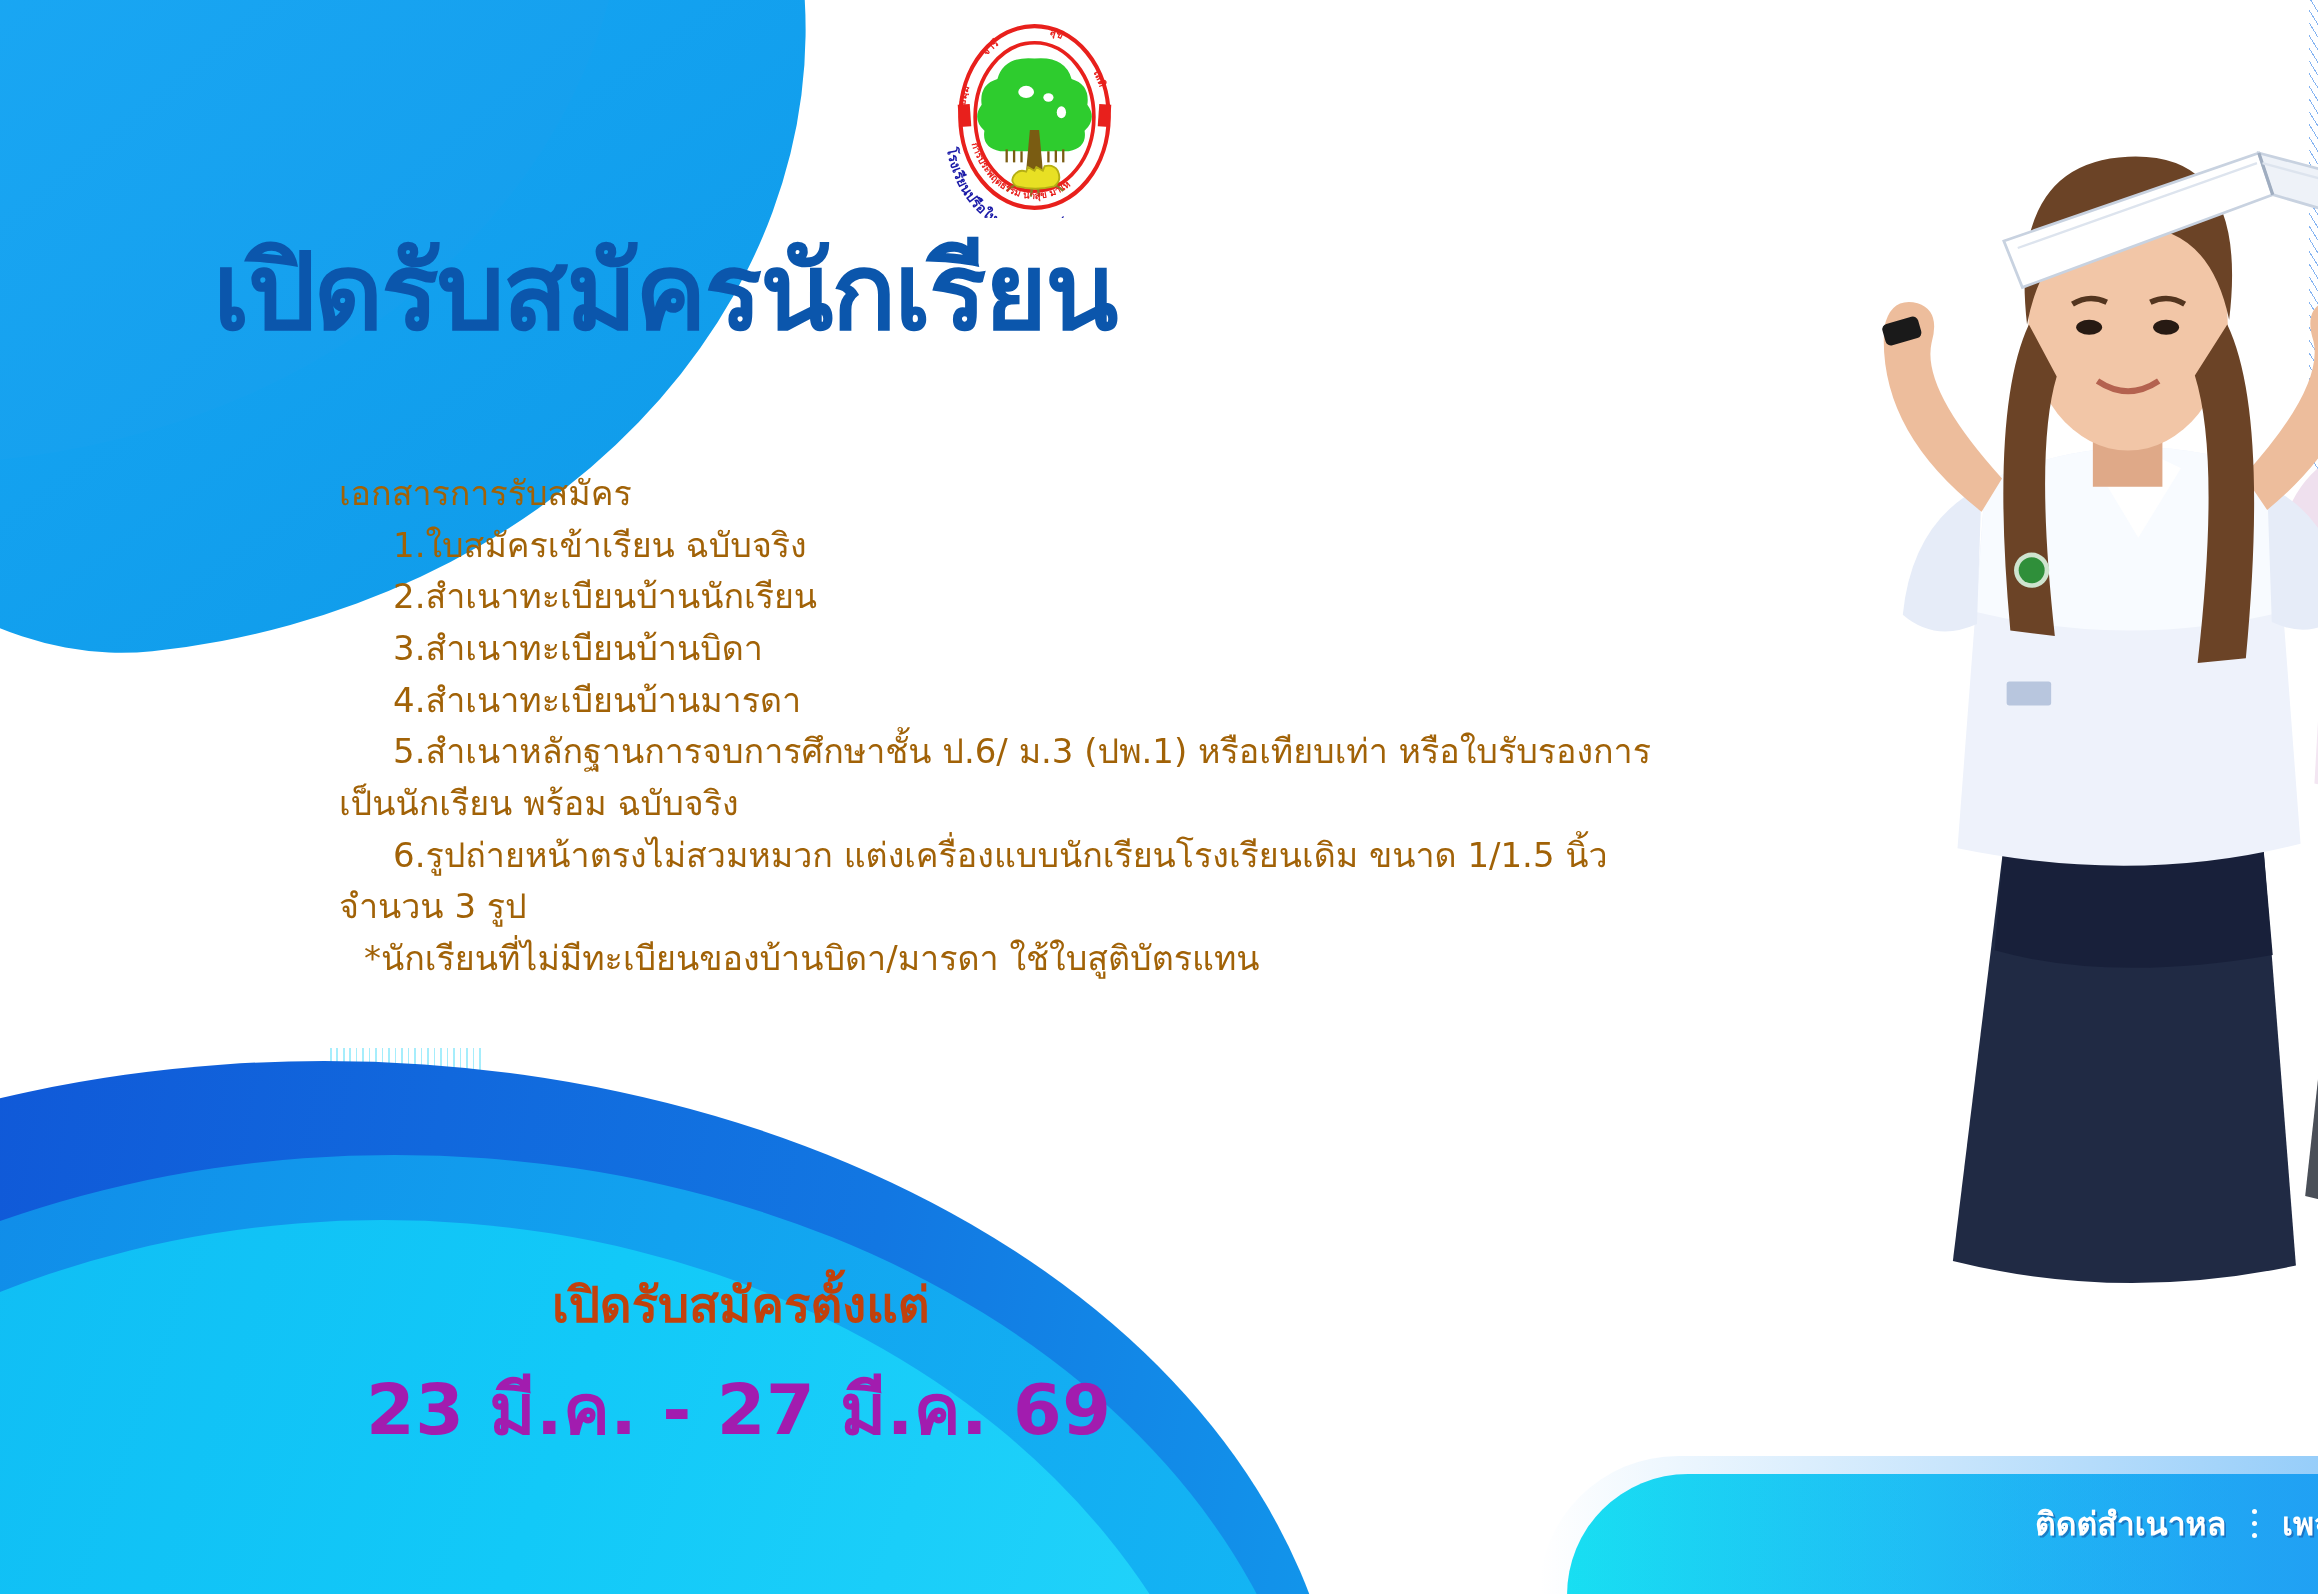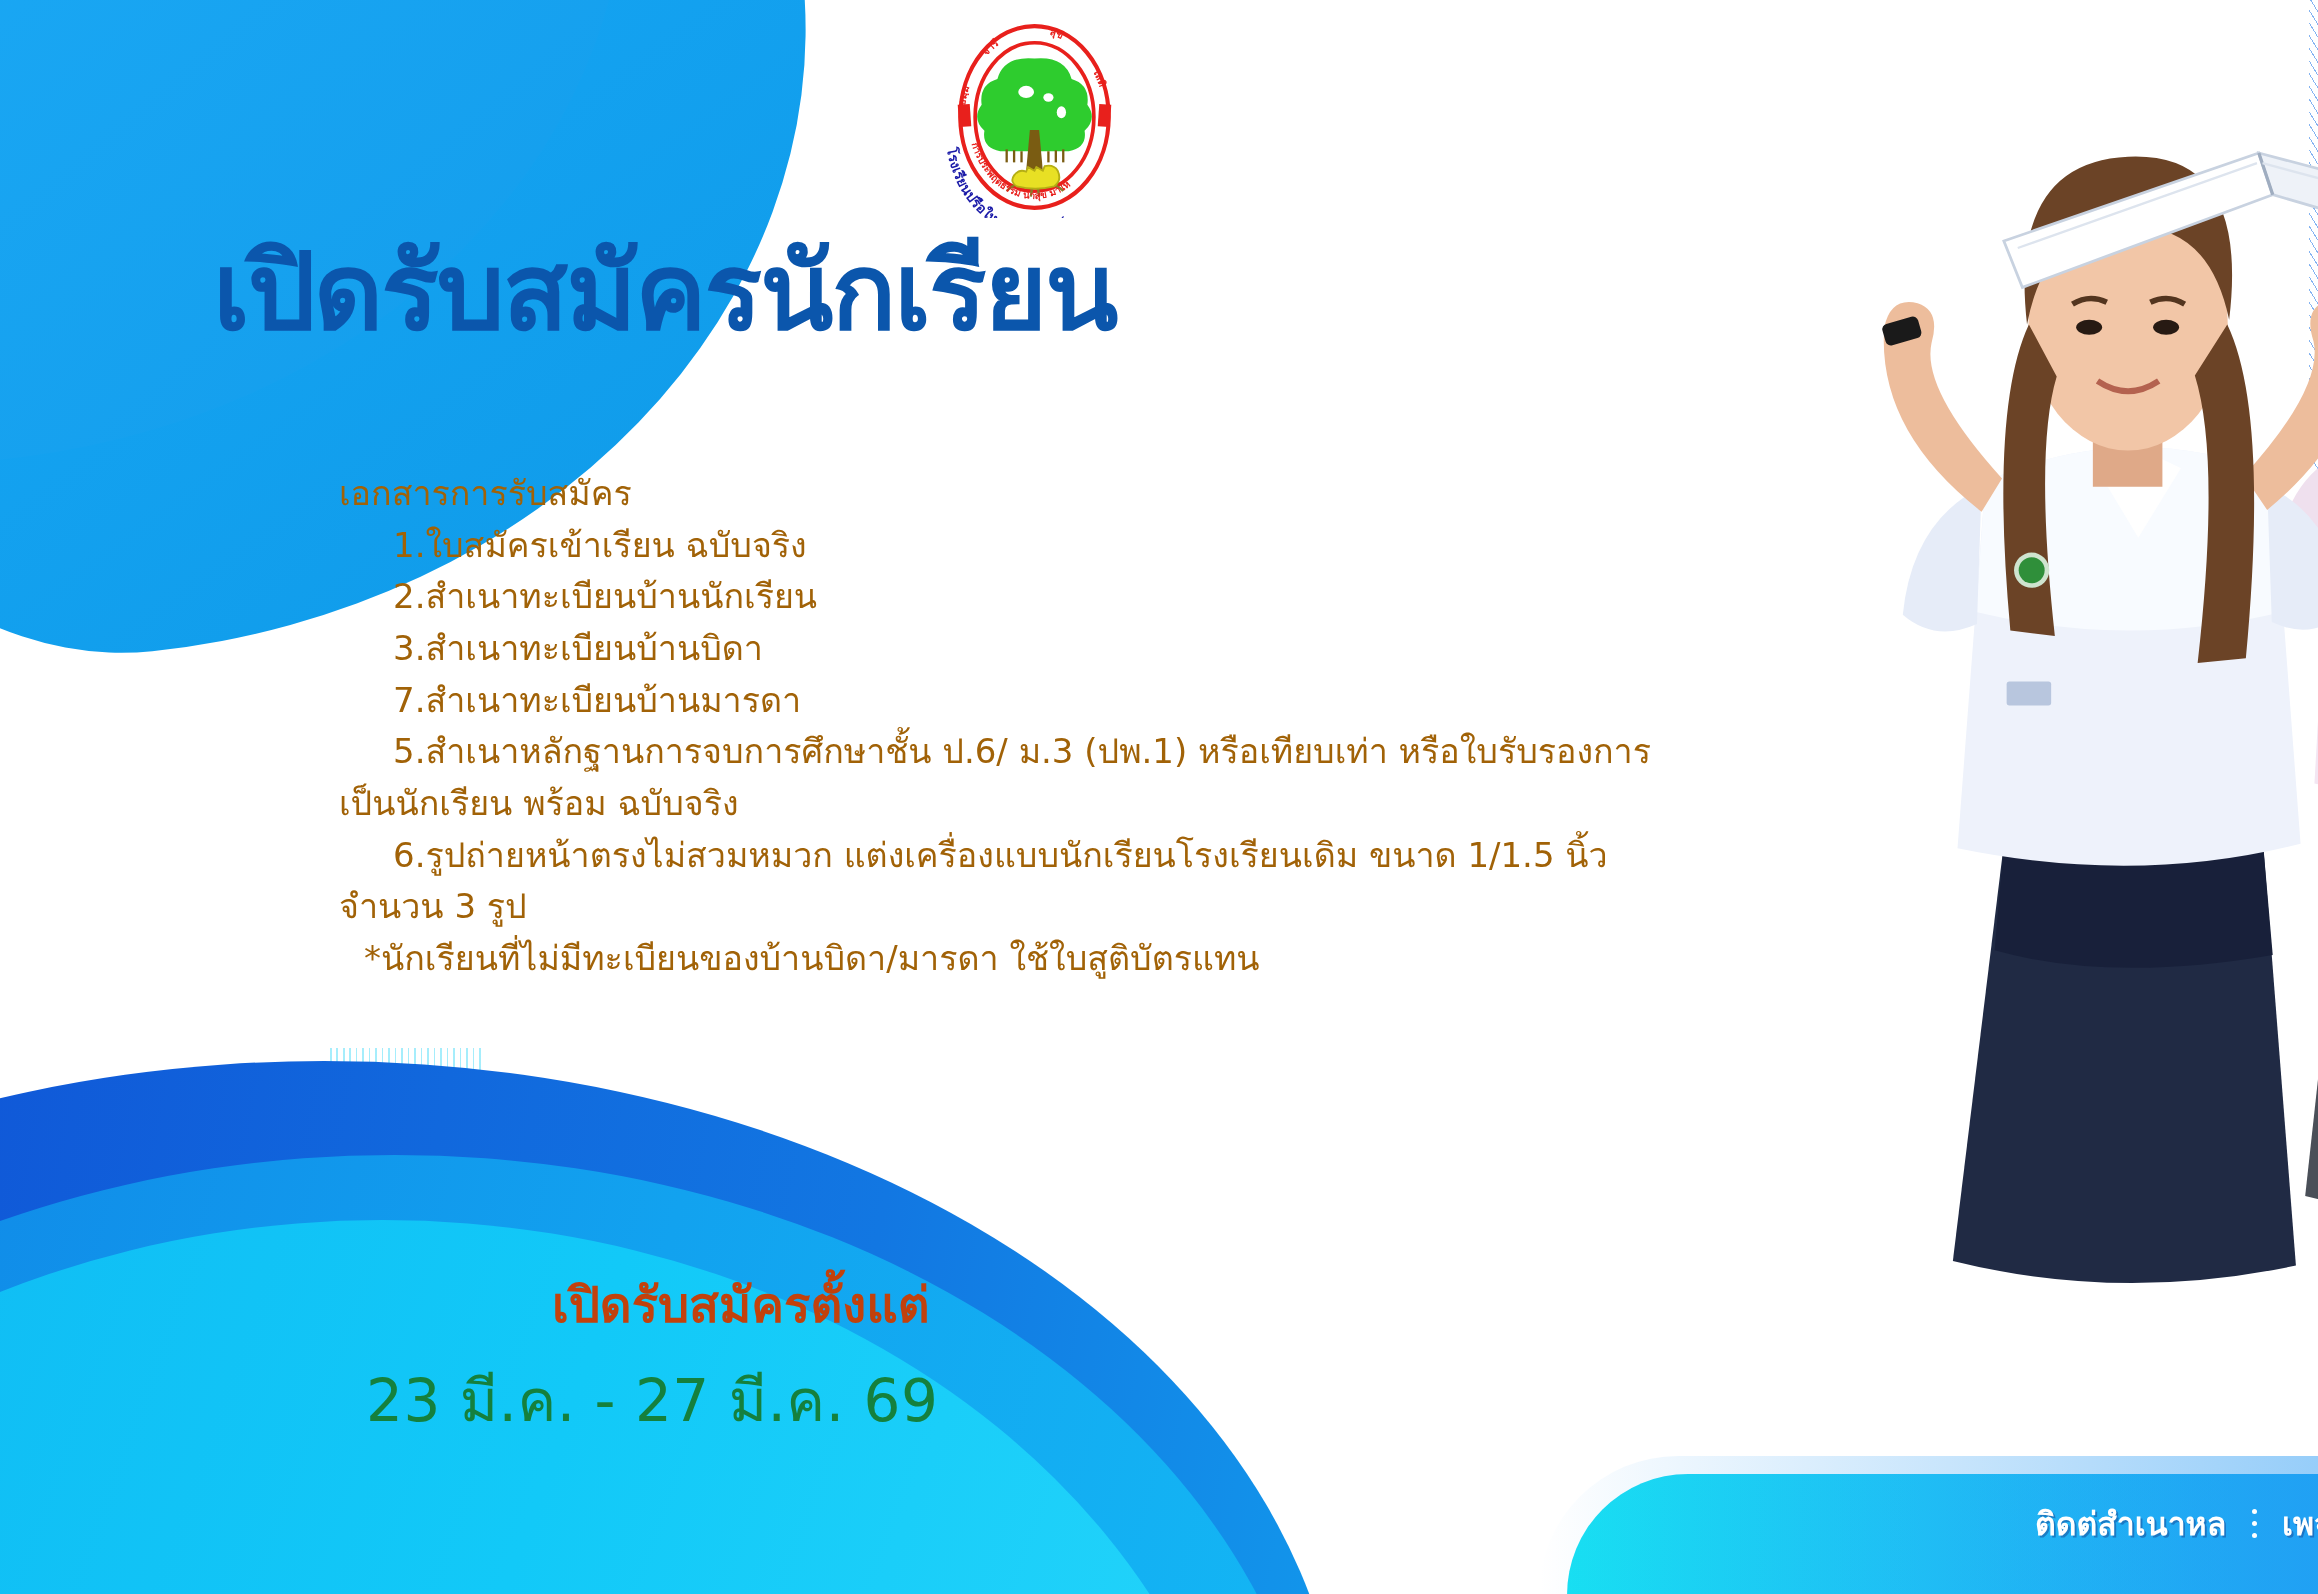--- a/index.html
+++ b/index.html
@@ -120,21 +120,21 @@
   .doclist .note { padding-left:25px; }
 
   
   .openfrom {
     position:absolute; left:552px; top:1266px;
     font-size:49px; font-weight:700; color:#c2410c;
     white-space:nowrap;
   }
   .daterange {
     position:absolute; left:366px; top:1354px;
-    font-size:58px; font-weight:400; color:#15803d;
+    font-size:70px; font-weight:700; color:#a21caf;
     white-space:nowrap; letter-spacing:0.5px;
   }
   .contact-row {
     position:absolute; right:28px; top:1498px;
     display:flex; align-items:center; gap:16px;
     color:#ffffff; font-size:32px; font-weight:600;
     text-shadow:1.9px 1.9px 0 rgba(20,60,140,.45);
     white-space:nowrap;
   }
   .colon-dots { display:flex; flex-direction:column; gap:6.5px; padding:0 9.3px; }
@@ -315,21 +315,21 @@
     </svg>
   </div>
 
   <div class="title">เปิดรับสมัครนักเรียน</div>
 
   <div class="doclist">
     <div class="row">เอกสารการรับสมัคร</div>
     <div class="row indent">1.ใบสมัครเข้าเรียน ฉบับจริง</div>
     <div class="row indent">2.สำเนาทะเบียนบ้านนักเรียน</div>
     <div class="row indent">3.สำเนาทะเบียนบ้านบิดา</div>
-    <div class="row indent">7.สำเนาทะเบียนบ้านมารดา</div>
+    <div class="row indent">4.สำเนาทะเบียนบ้านมารดา</div>
     <div class="row indent">5.สำเนาหลักฐานการจบการศึกษาชั้น ป.6/ ม.3 (ปพ.1) หรือเทียบเท่า หรือใบรับรองการ</div>
     <div class="row">เป็นนักเรียน พร้อม ฉบับจริง</div>
     <div class="row indent">6.รูปถ่ายหน้าตรงไม่สวมหมวก แต่งเครื่องแบบนักเรียนโรงเรียนเดิม ขนาด 1/1.5 นิ้ว</div>
     <div class="row">จำนวน 3 รูป</div>
     <div class="row note">*นักเรียนที่ไม่มีทะเบียนของบ้านบิดา/มารดา ใช้ใบสูติบัตรแทน</div>
   </div>
 
   <div class="openfrom">เปิดรับสมัครตั้งแต่</div>
   <div class="daterange">23 มี.ค. - 27 มี.ค. 69</div>
 

